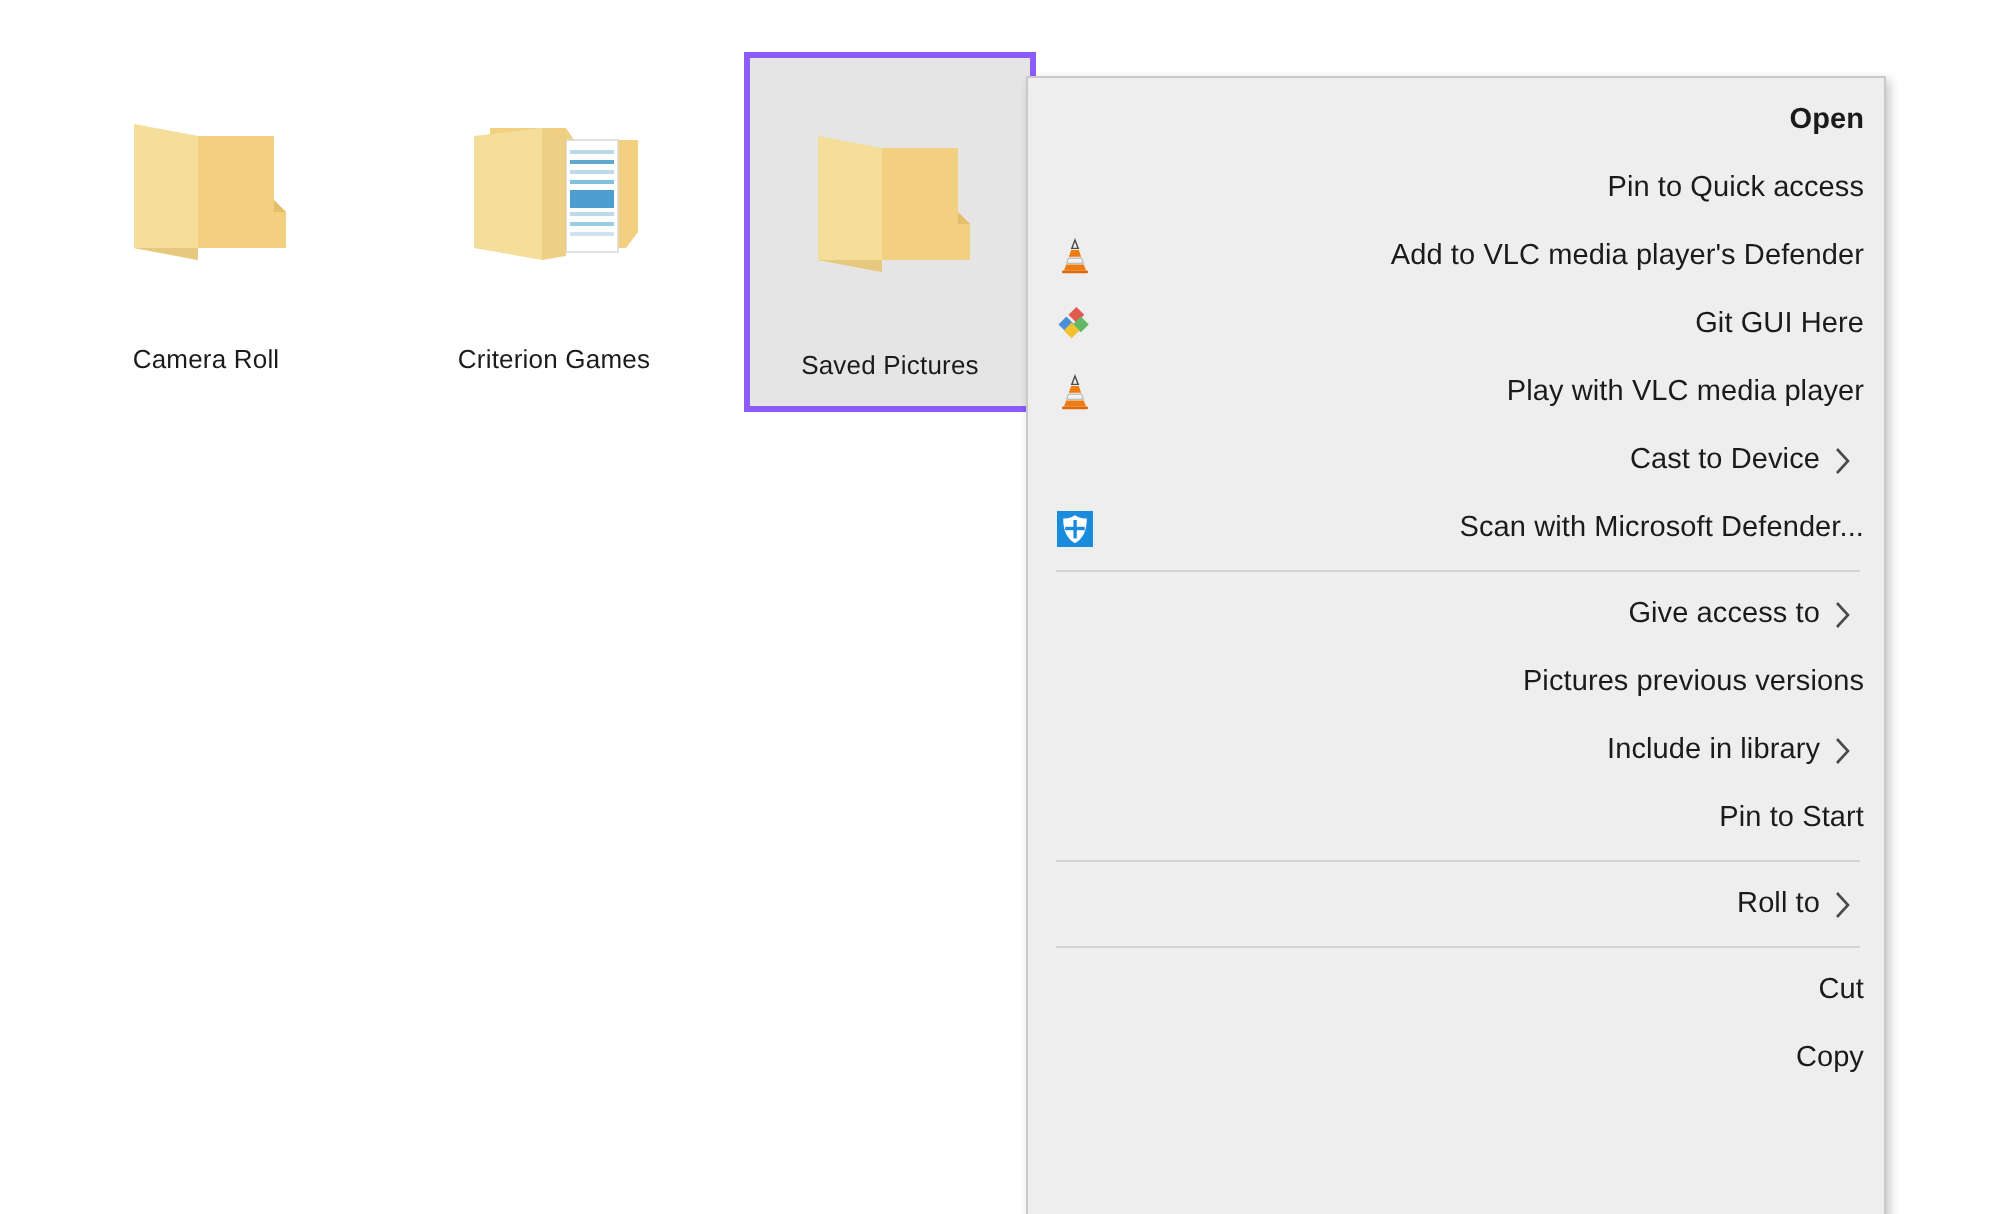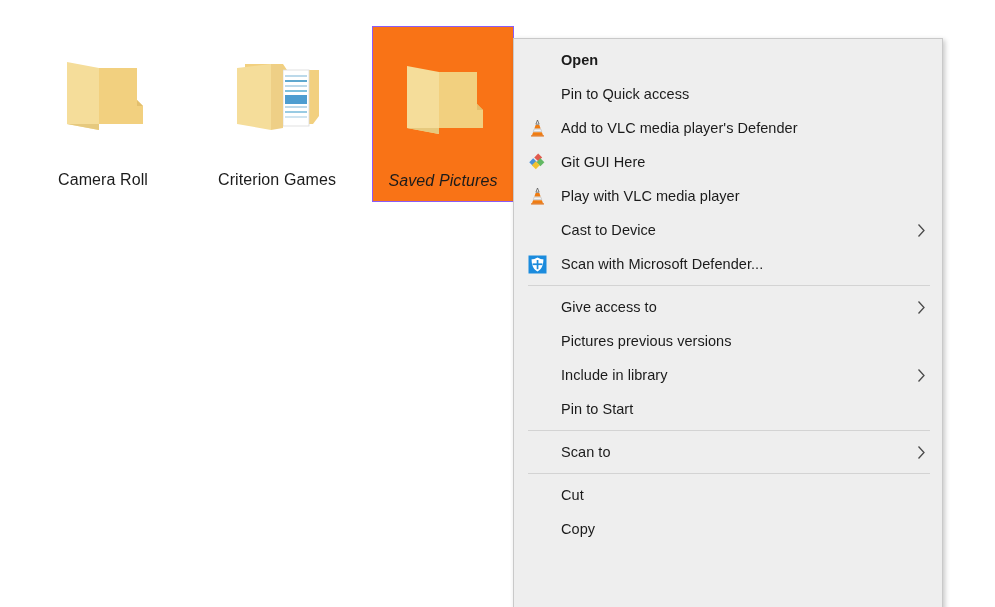--- a/index.html
+++ b/index.html
@@ -30,33 +30,32 @@
     text-align: center;
     user-select: none;
   }
   .desk-icon .icon-well {
     height: 150px;
     display: flex;
     align-items: center;
     justify-content: center;
   }
   .desk-icon .label {
-    font-size: 16px;
+    font-size: 13px;
     color: #1b1b1b;
     line-height: 18px;
     letter-spacing: 0.1px;
     display: inline-block;
     padding: 1px 3px;
     white-space: nowrap;
     text-align: right;
   }
   .desk-icon.selected {
-    background: #f97316;
-    border: 1px solid #8b5cf6;
-    font-style: italic;
+    background: #e5e5e5;
+    border: 3px solid #8b5cf6;
   }
 
   
   .folder-svg { display: block; }
 
   
   #ctx-menu {
     position: absolute;
     left: 513px;
     top: 38px;
@@ -89,20 +88,21 @@
     align-items: center;
     justify-content: center;
   }
   .menu-item .mi-label {
     flex: 1;
     font-size: 14.5px;
     color: #1b1b1b;
     line-height: 20px;
     letter-spacing: 0.05px;
     padding-left: 9px;
+    text-align: right;
   }
   .menu-item.bold .mi-label {
     font-weight: bold;
   }
   .menu-item .mi-arrow {
     width: 22px;
     min-width: 22px;
     display: flex;
     align-items: center;
     justify-content: center;
@@ -279,21 +279,21 @@
 
   <div class="menu-item">
     <span class="mi-icon"></span>
     <span class="mi-label">Pin to Start</span>
   </div>
 
   <div class="menu-sep"></div>
 
   <div class="menu-item">
     <span class="mi-icon"></span>
-    <span class="mi-label">Scan to</span>
+    <span class="mi-label">Roll to</span>
     <span class="mi-arrow">
       <svg width="9" height="15" viewBox="0 0 9 15">
           <path d="M1.5 1.5 L7 7.5 L1.5 13.5" fill="none" stroke="#4a4a4a" stroke-width="1.3"></path>
         </svg>
     </span>
   </div>
 
   <div class="menu-sep"></div>
 
   <div class="menu-item">

